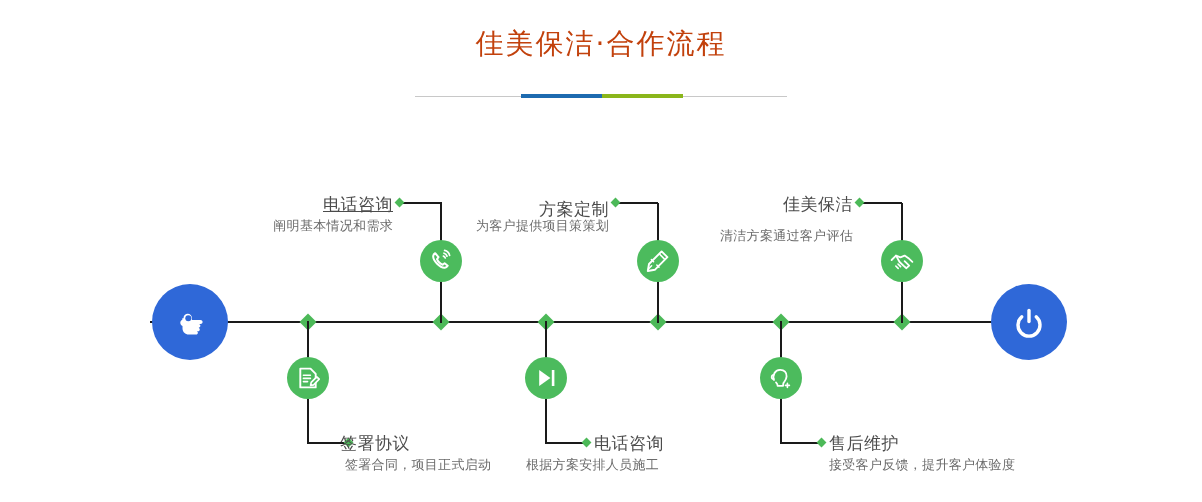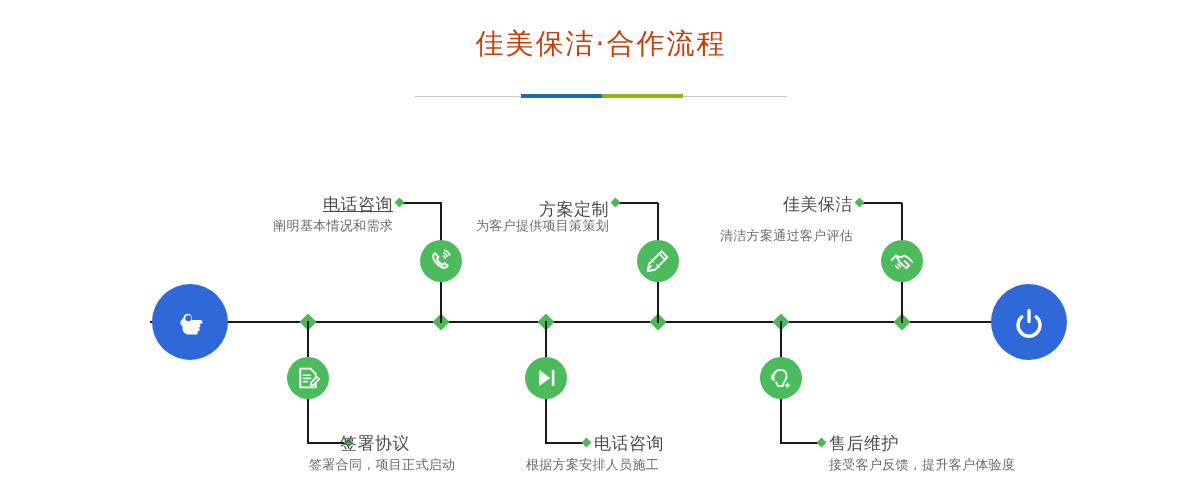--- a/index.html
+++ b/index.html
@@ -133,21 +133,21 @@
           <path fill="none" stroke="#ffffff" stroke-width="1.6" stroke-linecap="round" d="M8.4 10.2h7.0"></path>
           <path fill="none" stroke="#ffffff" stroke-width="1.6" stroke-linecap="round" d="M8.4 13.4h7.0"></path>
           <path fill="none" stroke="#ffffff" stroke-width="1.6" stroke-linecap="round" d="M8.4 16.6h4.2"></path>
           <path fill="#4cbb5d" stroke="#ffffff" stroke-width="1.7" stroke-linejoin="round" d="M16.2 17.4l5.6-5.6 2.4 2.4-5.6 5.6-3.0 .6z"></path>
         </svg>
       </span>
     </div>
     <div class="hline" style="left:307px; top:442px; width:42px;"></div>
     <div class="diamond small" style="left:345px; top:439px;"></div>
     <div class="lbl-title" style="left:340px; top:432px;">签署协议</div>
-    <div class="lbl-sub" style="left:309px; top:456px;">签署合同，项目正式启动</div>
+    <div class="lbl-sub" style="left:345px; top:456px;">签署合同，项目正式启动</div>
   </div>
 
   <div class="node">
     <div class="diamond" style="left:652px; top:316px;"></div>
     <div class="vline" style="left:657px; top:203px; height:120px;"></div>
     <div class="bubble" style="left:637px; top:240px;">
       <span>
         <svg width="26" height="26" viewBox="0 0 26 26">
           <path fill="none" stroke="#ffffff" stroke-width="1.9" stroke-linejoin="round" d="M16.6 3.4l5.8 5.8-12.6 12.6-7.0 1.2 1.2-7.0z"></path>
           <path fill="none" stroke="#ffffff" stroke-width="1.6" d="M14.2 5.8l5.8 5.8"></path>

